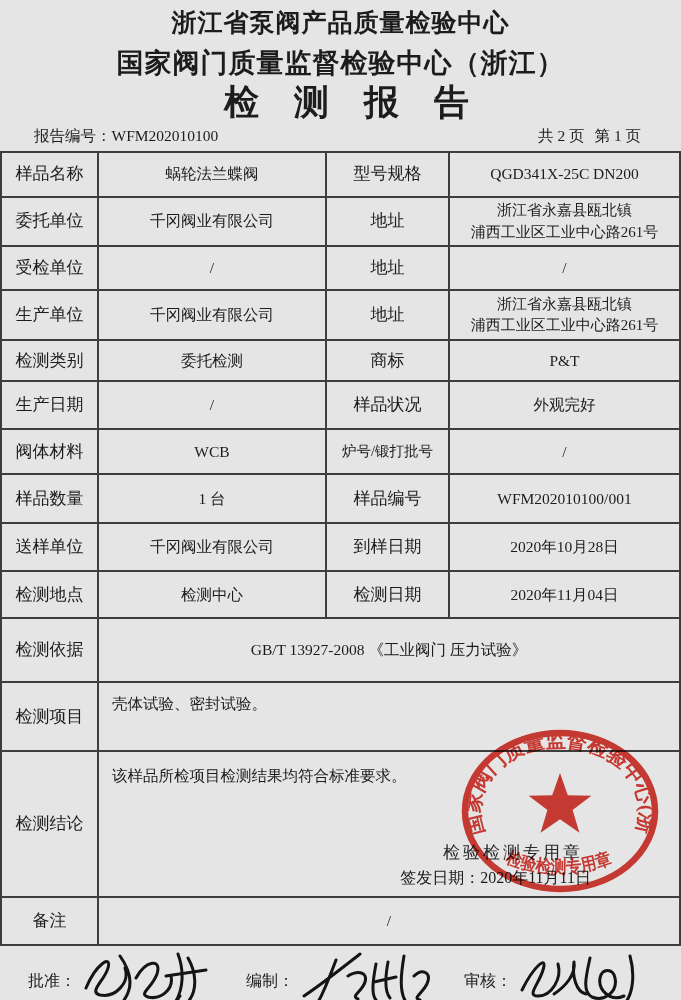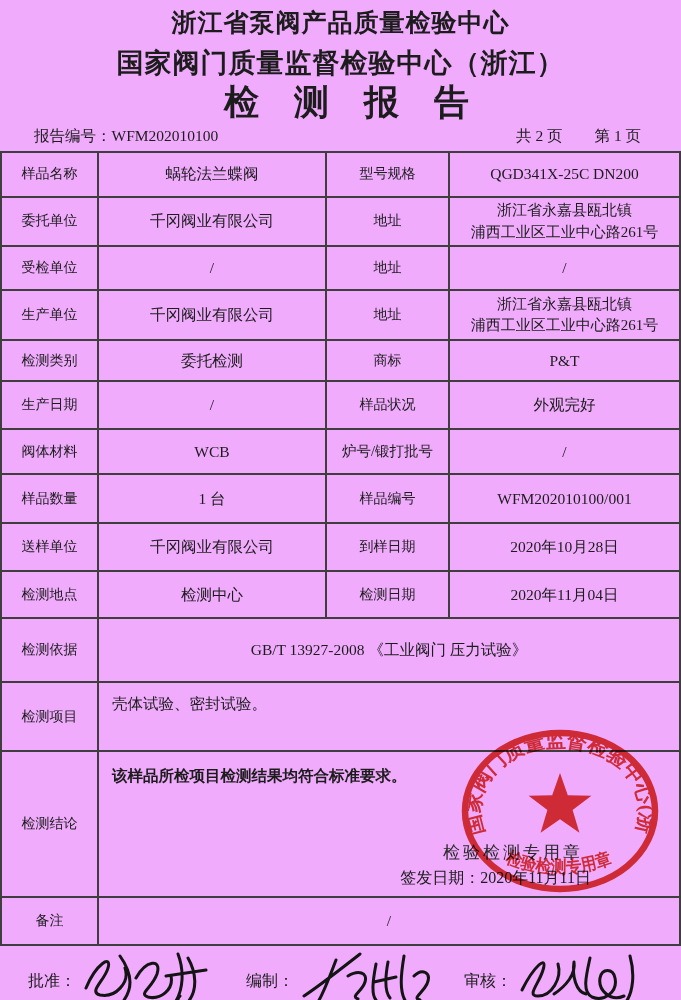--- a/index.html
+++ b/index.html
@@ -1,34 +1,34 @@
 <!DOCTYPE html>
 <html><head>
 <meta charset="utf-8">
 <style>
   html,body{margin:0;padding:0;background:#fff;}
   .page{
-    width:681px;height:1000px;position:relative;background:#f0abfc;
+    width:681px;height:1000px;position:relative;background:#e5e5e5;
     font-family:"Liberation Serif","DejaVu Serif",serif;color:#1c1c1c;
     overflow:hidden;
   }
   .org1{text-align:center;font-size:25px;font-weight:bold;padding-top:8px;line-height:1.2;letter-spacing:1px;}
   .org2{text-align:center;font-size:27px;font-weight:bold;margin-top:9px;line-height:1.2;letter-spacing:1px;}
   .doc-title{text-align:center;font-size:35px;font-weight:bold;margin-top:5px;line-height:1.1;margin-left:12px;}
   .meta{display:flex;justify-content:space-between;align-items:flex-end;
         padding:0 40px 0 34px;margin-top:3px;font-size:15.5px;}
-  .meta-right{display:flex;gap:32px;}
+  .meta-right{display:flex;gap:10px;}
   table.report{border-collapse:collapse;table-layout:fixed;width:679px;margin:4px auto 0 auto;}
   td{border:2px solid #3e3e3e;text-align:center;vertical-align:middle;
      font-size:15.5px;padding:2px 4px;line-height:1.45;word-break:break-all;}
-  td.lbl{font-size:14px;}
+  td.lbl{font-size:17px;}
   td.val{white-space:pre-line;}
   td.left-top{text-align:left;vertical-align:top;padding:10px 7px 4px 13px;}
   td.concl{position:relative;}
-  .concl-text{position:absolute;top:13px;left:13px;font-size:15.5px;font-weight:bold;}
+  .concl-text{position:absolute;top:13px;left:13px;font-size:15.5px;}
   .stamp-black{position:absolute;right:96px;bottom:31px;font-size:17px;letter-spacing:3px;color:#2a2a2a;}
   .issue-date{position:absolute;right:88px;bottom:7px;font-size:16px;color:#1c1c1c;}
   svg.stamp{position:absolute;right:16px;top:-26px;mix-blend-mode:multiply;opacity:.95;pointer-events:none;}
   svg.stamp text{font-family:"Liberation Serif","DejaVu Serif",serif;font-weight:bold;}
   .footer{display:flex;justify-content:space-between;align-items:center;
           padding:4px 22px 0 28px;height:62px;}
   .sig-group{display:flex;align-items:center;}
   .sig-label{font-size:16px;white-space:nowrap;}
   .sig-group svg{margin-left:2px;margin-top:-8px;}
   .sig-group svg path{stroke:#141414;stroke-width:3;fill:none;stroke-linecap:round;stroke-linejoin:round;}

